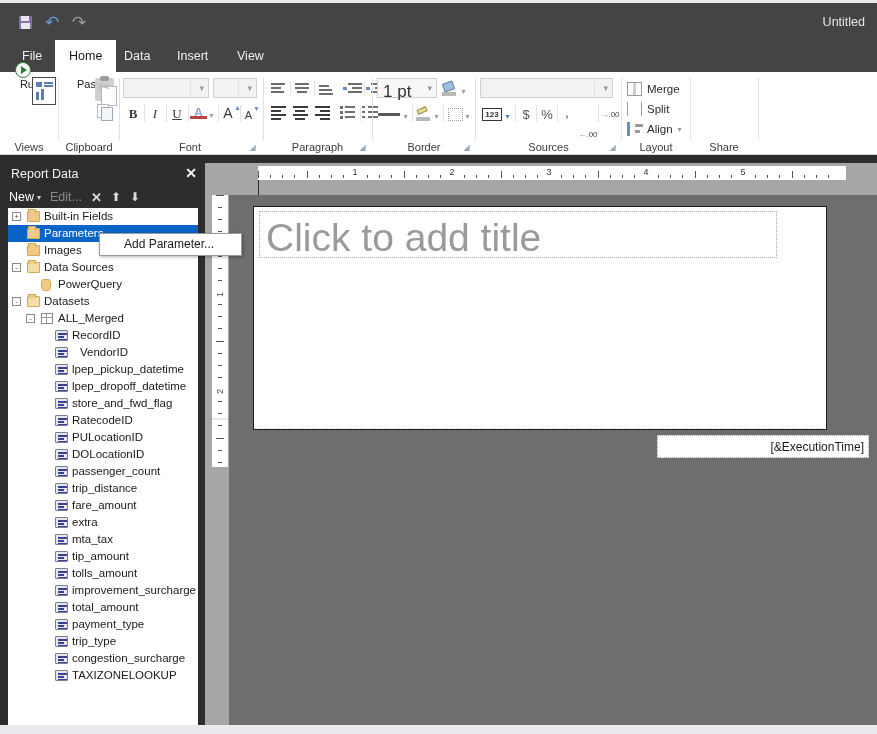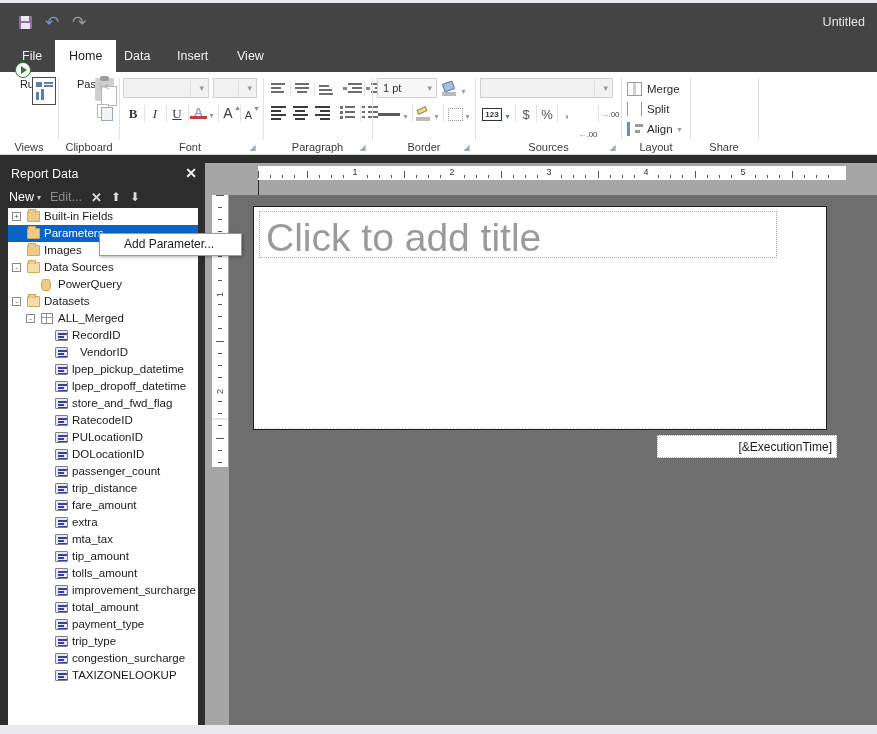--- a/index.html
+++ b/index.html
@@ -80,21 +80,21 @@
   .mini-btn{ position:absolute; width:22px;height:22px; cursor:pointer; display:flex;align-items:center;justify-content:center;}
   .scissor{ font-size:15px; color:#b9b9b9;}
   .copy-ico{ position:relative; width:15px;height:15px;}
   .copy-ico:before{content:"";position:absolute;left:0;top:0;width:10px;height:12px;border:1px solid #b9b9b9;background:#fff;}
   .copy-ico:after{content:"";position:absolute;left:4px;top:3px;width:10px;height:12px;border:1px solid #9aa8c0;background:#f2f4f8;}
 
   
   .combo{
     position:absolute; background:#f2f2f2; border:1px solid #d0d0d0; height:20px;
   }
-  .combo .cv{ position:absolute; left:5px; top:3px; font-size:11px; color:#333;}
+  .combo .cv{ position:absolute; left:5px; top:3px; font-size:17px; color:#333;}
   .combo .chev{ position:absolute; right:4px; top:4px; font-size:9px; color:#9a9a9a; }
   .combo .cdiv{ position:absolute; right:17px; top:2px; height:16px; width:1px; background:#e0e0e0;}
   .fbtn{ position:absolute; height:22px; display:flex; align-items:center; justify-content:center;
          font-size:13px; color:#3b3b3b; cursor:pointer;}
   .vsep{ position:absolute; width:1px; background:#e3e3e3;}
   .tiny-chev{ font-size:8px; color:#9a9a9a;}
 
   
   .align-ico{ position:absolute; width:20px;height:20px; cursor:pointer;}
   .align-ico b{ position:absolute; left:3px; height:1.6px; background:#6e6e6e; display:block;}
@@ -214,21 +214,21 @@
   }
   #title-txt{
     position:absolute; left:6px; top:4px; font-size:39px; color:#9a9a9a;
     font-family:"Liberation Sans", sans-serif; font-weight:300; letter-spacing:0px;
   }
   #body-footer-line{
     position:absolute; left:1px; top:221px; width:570px; height:1px;
     background:repeating-linear-gradient(90deg,#c9c9c9 0 1px,transparent 1px 3px);
   }
   #exec-box{
-    position:absolute; left:403px; top:228px; width:180px; height:23px;
+    position:absolute; left:403px; top:228px; width:212px; height:23px;
     border:1px dotted #aaaaaa; background:#ffffff;
   }
   #exec-txt{ position:absolute; right:4px; top:4px; font-size:12px; color:#1a1a1a;}
 
   #bottomstrip{ position:absolute; left:0; top:725px; width:877px; height:9px; background:#e8eaf0;}
   #leftborder{ position:absolute; left:0; top:163px; width:4px; height:562px; background:#1c1c1c;}
 </style>
 </head>
 <body>
 

